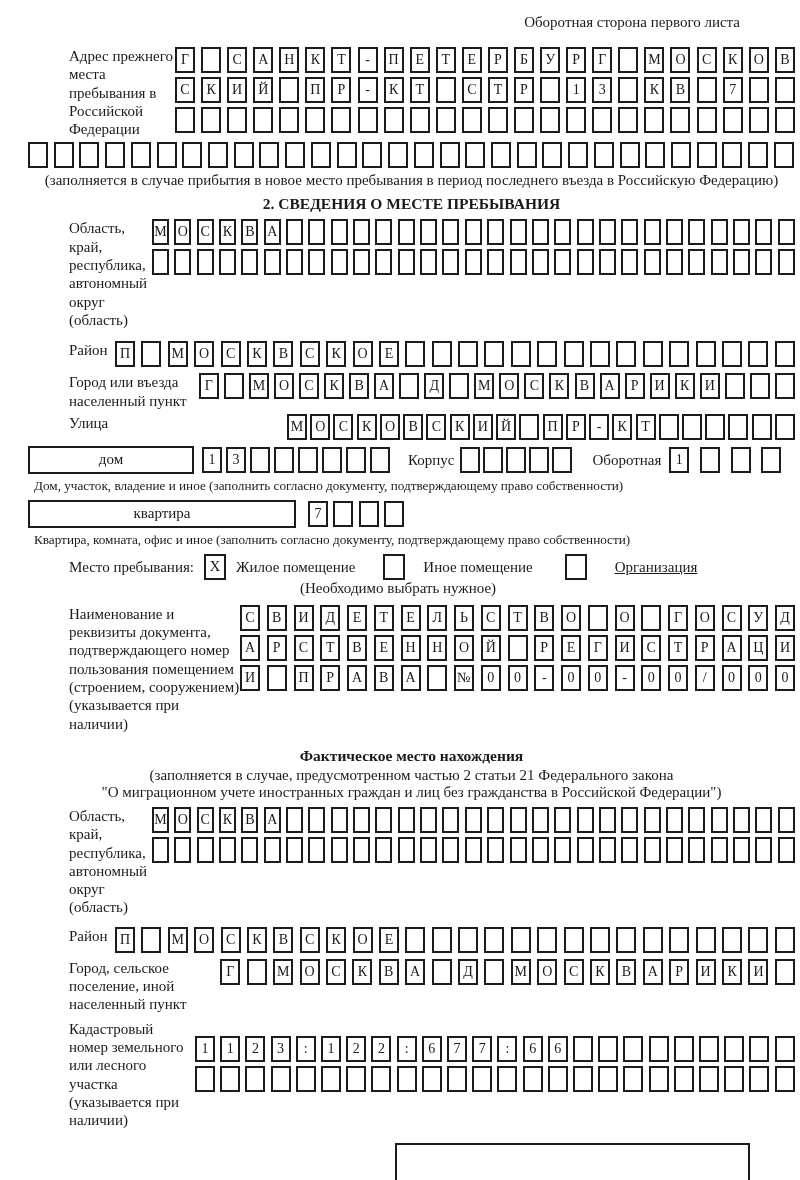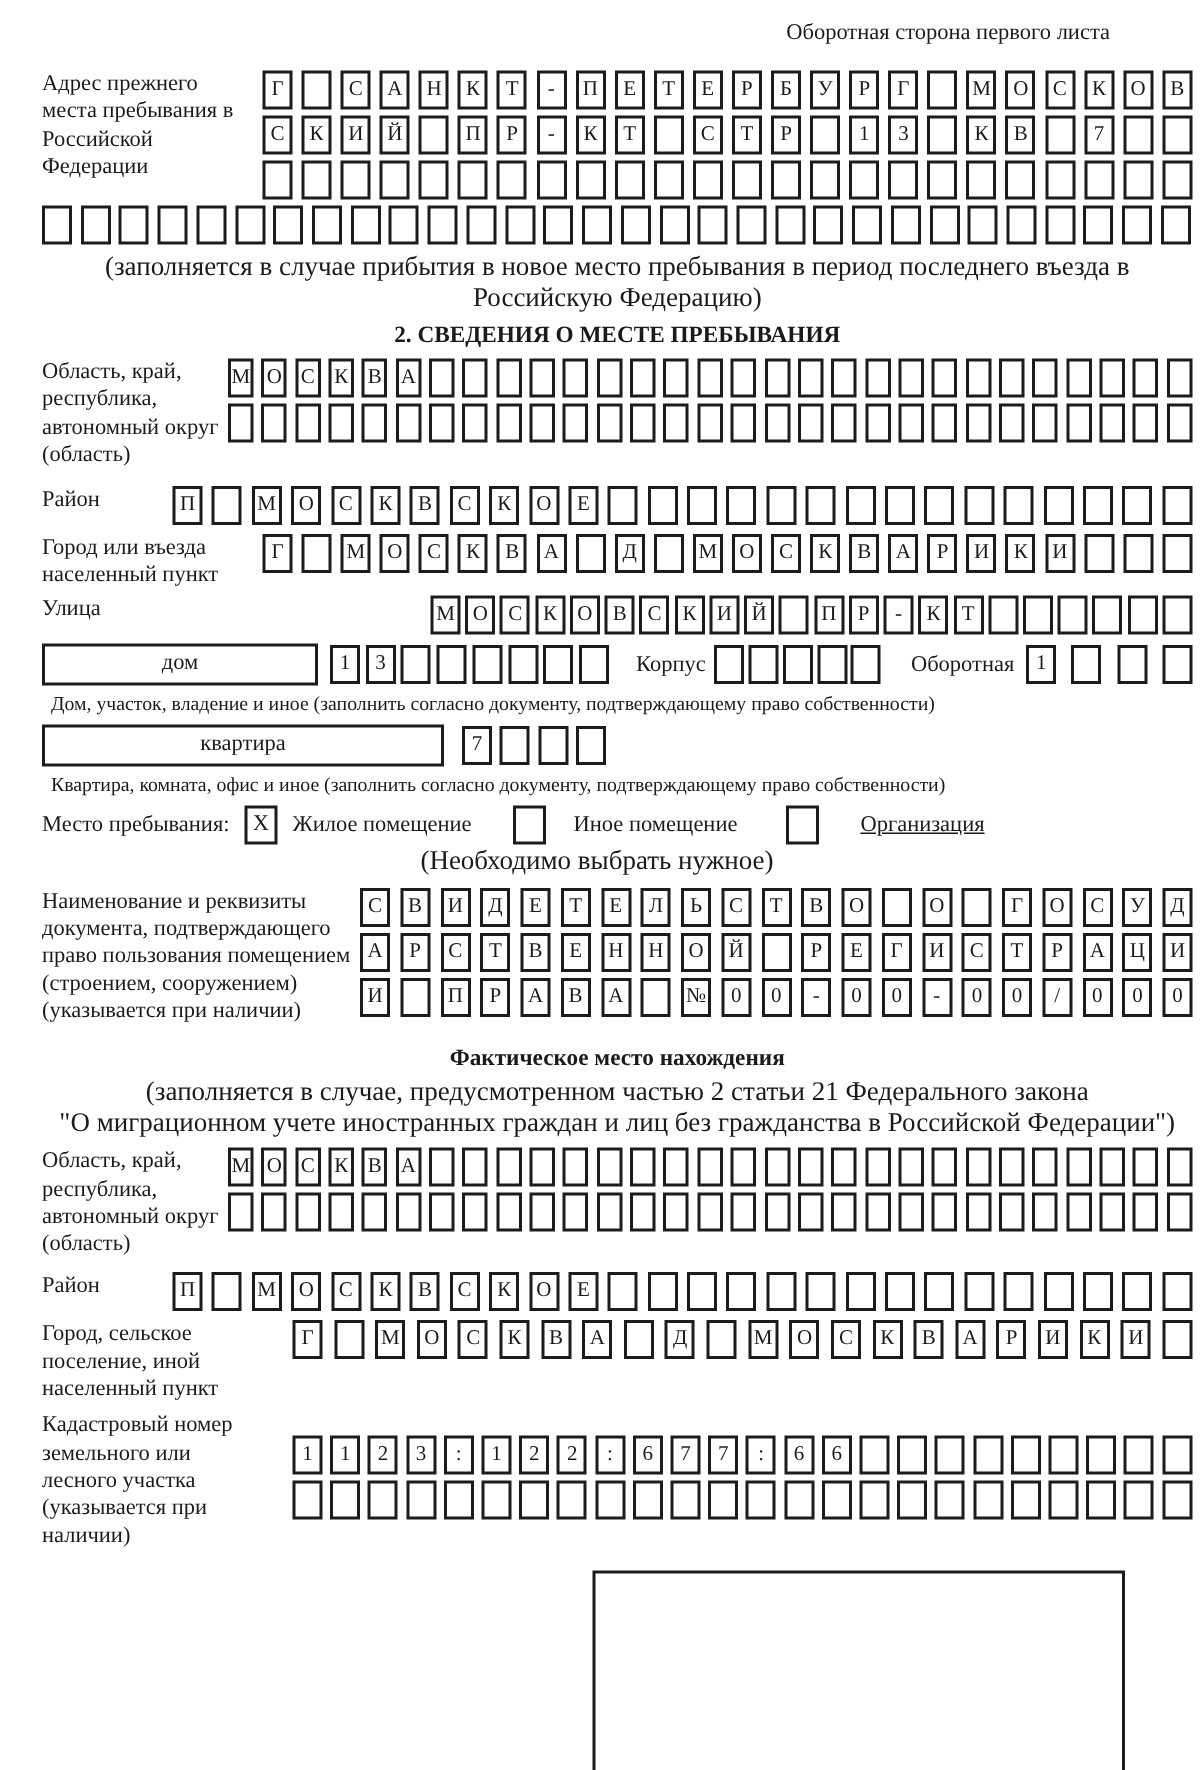--- a/index.html
+++ b/index.html
@@ -3,35 +3,35 @@
 <meta charset="utf-8">
 <style>
   html,body{margin:0;padding:0;background:#fff;}
   body{width:800px;height:1180px;overflow:hidden;
        font-family:"Liberation Serif","DejaVu Serif",serif;color:#1a1a1a;}
   .page{box-sizing:border-box;width:800px;height:1180px;padding:14px 5px 0 28px;}
 
   .top-right{ text-align:right; padding-right:55px; font-size:15px; margin-bottom:16px;}
 
   .frow{display:flex;justify-content:space-between;align-items:flex-start;}
-  .lbl{font-size:15px;line-height:1.22;}
+  .lbl{font-size:15px;line-height:1.22;margin-left:41px;}
   .col{display:flex;flex-direction:column;gap:4px;}
 
   .cellrow{display:flex;justify-content:space-between;}
   .cell{box-sizing:border-box;width:20px;height:26px;border:2px solid #1c1c1c;
         display:flex;align-items:center;justify-content:center;
         font-size:14px;line-height:1;background:#fff;flex:none;}
   .narrow .cell{width:17px;}
 
   .wide-box{box-sizing:border-box;border:2px solid #1c1c1c;height:28px;
             display:flex;align-items:center;justify-content:center;font-size:15px;flex:none;}
   .cb{box-sizing:border-box;width:22px;height:26px;border:2px solid #1c1c1c;
       display:flex;align-items:center;justify-content:center;font-size:15px;flex:none;}
 
-  .note{font-size:18px;text-align:center;}
+  .note{font-size:15px;text-align:center;}
   .note-left{font-size:13.2px;text-align:left;margin:4px 0 6px 6px;}
   .sec-title{font-size:15.5px;font-weight:bold;text-align:center;margin:6px 0 6px 0;}
   .mt4{margin-top:4px;}.mt6{margin-top:6px;}.mt8{margin-top:8px;}
   .mt10{margin-top:10px;}.mt12{margin-top:12px;}.mt14{margin-top:14px;}
 
   .inline-row{display:flex;align-items:center;}
   .stamp-wrap{margin-left:367px;width:400px;margin-top:14px;}
   .stamp-box{box-sizing:border-box;width:355px;height:176px;border:2px solid #1c1c1c;}
 </style>
 </head>
@@ -312,21 +312,21 @@
         <span class="cell"></span>
         <span class="cell"></span>
         <span class="cell"></span>
         <span class="cell"></span>
         <span class="cell"></span>
         <span class="cell"></span>
       </div>
   </div>
 
   <div class="inline-row mt6">
-    <div class="wide-box" style="width:184px;">дом</div>
+    <div class="wide-box" style="width:166px;">дом</div>
     <div class="cellrow" style="width:188px;margin-left:8px;">
         <span class="cell">1</span>
         <span class="cell">3</span>
         <span class="cell"></span>
         <span class="cell"></span>
         <span class="cell"></span>
         <span class="cell"></span>
         <span class="cell"></span>
         <span class="cell"></span>
       </div>
@@ -364,21 +364,21 @@
     <div class="cb" style="margin-left:10px;">X</div>
     <div class="lbl" style="margin-left:10px;">Жилое помещение</div>
     <div class="cb" style="margin-left:28px;"></div>
     <div class="lbl" style="margin-left:18px;">Иное помещение</div>
     <div class="cb" style="margin-left:32px;"></div>
     <div class="lbl" style="margin-left:28px;text-decoration:underline;">Организация</div>
   </div>
   <div class="note" style="width:740px;">(Необходимо выбрать нужное)</div>
 
   <div class="frow mt8">
-    <div class="lbl" style="width:208px;">Наименование и реквизиты документа, подтверждающего право пользования помещением (строением, сооружением) (указывается при наличии)</div>
+    <div class="lbl" style="width:208px;">Наименование и реквизиты документа, подтверждающего номер пользования помещением (строением, сооружением) (указывается при наличии)</div>
     <div class="col" style="width:555px;">
       <div class="cellrow" style="width:555px;">
           <span class="cell">С</span>
           <span class="cell">В</span>
           <span class="cell">И</span>
           <span class="cell">Д</span>
           <span class="cell">Е</span>
           <span class="cell">Т</span>
           <span class="cell">Е</span>
           <span class="cell">Л</span>

